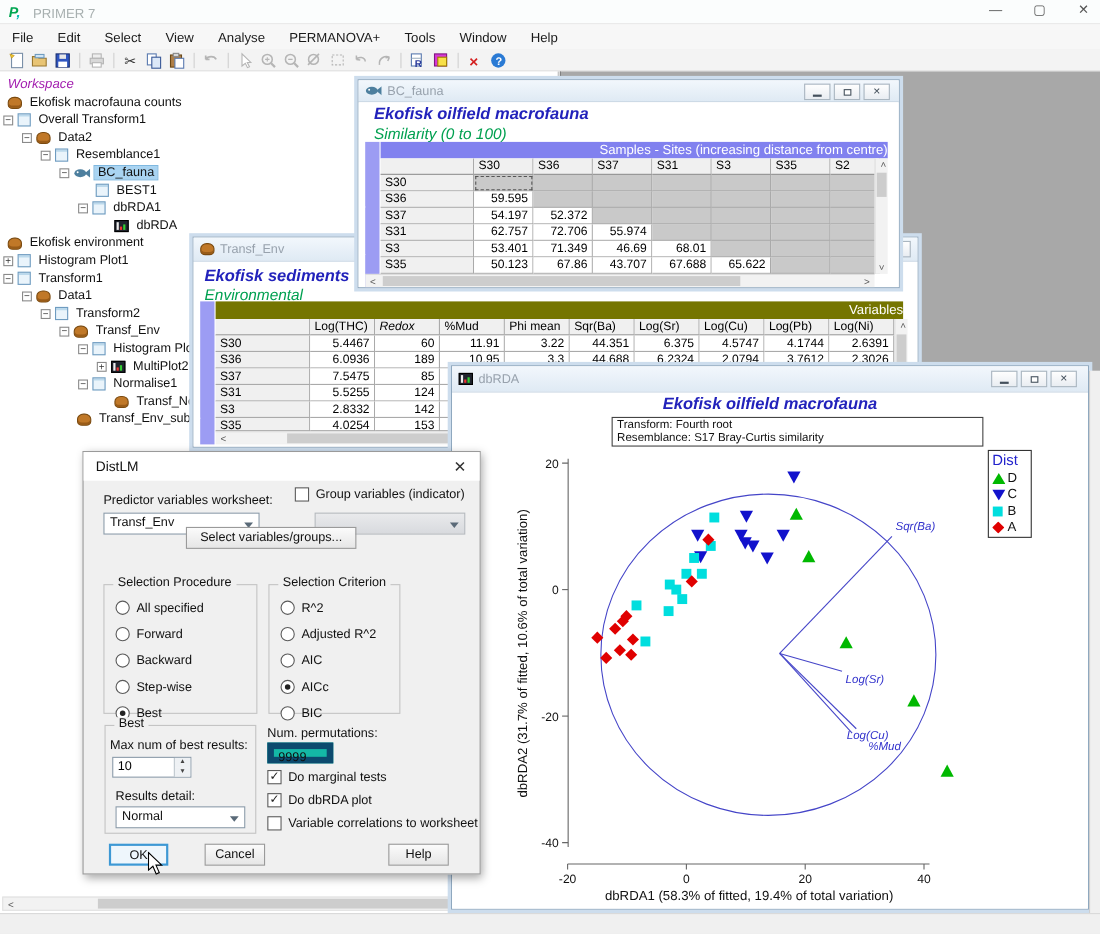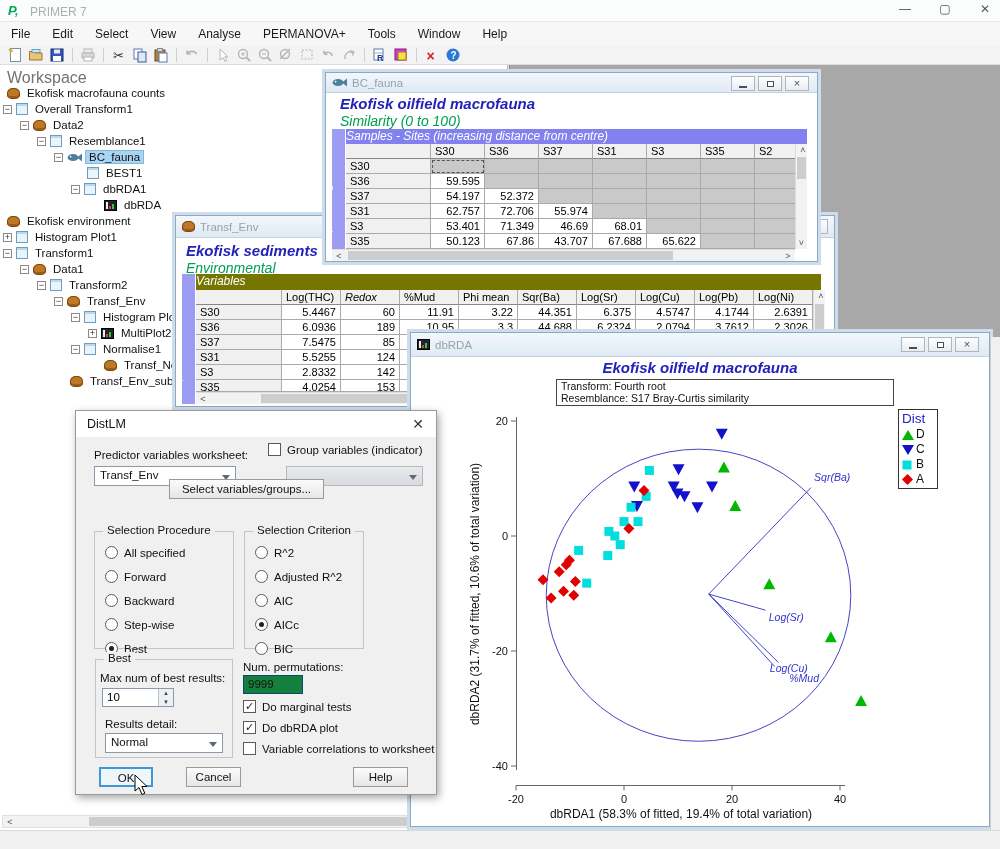--- a/index.html
+++ b/index.html
@@ -17,21 +17,21 @@
   #menubar { position:absolute; left:0; top:22px; width:1000px; height:23px; background:#f7f7f7; display:flex; align-items:center; }
   #menubar .mitem { padding:4px 11px; color:#1a1a1a; font-size:12px; }
 
   #toolbar { position:absolute; left:0; top:45px; width:1000px; height:20px; background:#f3f3f3; border-bottom:1px solid #dcdcdc; display:flex; align-items:center; padding-left:6px; gap:3px; }
   .tbtn { width:18px; height:17px; display:flex; align-items:center; justify-content:center; }
   .tbtn svg { display:block; }
   .tsep { width:1px; height:14px; background:#d0d0d0; margin:0 3px; }
 
   
   #workspace { position:absolute; left:0; top:65px; width:508px; height:765px; background:#fff; border-right:1px solid #b9b9b9; }
-  #ws-title { position:absolute; left:7px; top:4px; font-size:16px; color:#737373; }
+  #ws-title { position:absolute; left:7px; top:4px; font-size:12px; color:#a21caf;font-style:italic; }
   #tree { position:absolute; left:0; top:20px; width:100%; }
   .trow { position:relative; height:16px; display:flex; align-items:center; font-size:11.5px; color:#111; }
   .texp { width:9px; height:9px; border:1px solid #8a8a8a; background:#fff; font-size:9px; line-height:7px; text-align:center; color:#333; margin-right:4px; flex:0 0 9px; }
   .tlabel { padding:0 3px; white-space:nowrap; }
   .tlabel.sel { background:#a9d4f2; outline:1px solid #7fb8e0; }
   .ticon { margin-right:4px; display:inline-flex; }
   .icon-data { width:13px; height:11px; background:#c07828; border:1px solid #7a4a10; border-radius:45% 45% 35% 35%; box-shadow:inset 0 -2px 0 #9a5c18; }
   .icon-worksheet { width:12px; height:12px; background:#eaf4fb; border:1px solid #6f9cc0; box-shadow:inset 0 2px 0 #bcd9ec; }
   .icon-graph { width:13px; height:11px; background:#20242e; border:1px solid #000; display:flex; align-items:flex-end; gap:1px; padding:1px; }
   .icon-graph i { display:block; width:2px; background:#e33; }
@@ -52,21 +52,21 @@
   .cwin { position:absolute; background:#fff; border:1px solid #8fa8bf; box-shadow:0 0 0 3px #cddded; }
   .ctitle { position:absolute; left:0; top:0; width:100%; background:linear-gradient(#f2f7fc,#dfeaf4); border-bottom:1px solid #c2d2e0; display:flex; align-items:center; padding:0 6px; color:#98a2ad; font-size:11.5px; }
   .ctitle .ticon { margin-right:5px; }
   .cbtns { position:absolute; top:3px; display:flex; gap:3px; }
   .cbtn { width:24px; height:15px; background:linear-gradient(#fefefe,#e9edf2); border:1px solid #aab6c0; display:flex; align-items:center; justify-content:center; }
   .cbtn .g-min { width:8px; height:2px; background:#44505c; margin-top:7px; }
   .cbtn .g-res { width:7px; height:6px; border:1px solid #44505c; background:#fff; }
   .cbtn .g-close { color:#44505c; font-size:11px; line-height:11px; }
   .sheet-title1 { font-style:italic; font-weight:bold; color:#2222bb; font-size:15px; }
   .sheet-title2 { font-style:italic; color:#00a050; font-size:14px; }
-  .band { position:absolute; color:#fff; font-size:12px; text-align:left; overflow:hidden;font-style:italic; }
+  .band { position:absolute; color:#fff; font-size:12px; text-align:right; overflow:hidden; }
   .band.purple { background:#8181ef; }
   .band.olive { background:#757500; }
   .sideband { position:absolute; background:#9c9cf3; color:#fff; font-size:10px; overflow:hidden; }
   .sideband span { position:absolute; left:1px; bottom:2px; transform-origin:0 100%; transform:rotate(-90deg); white-space:nowrap; }
 
   .grid { position:absolute; }
   .grow { display:flex; }
   .gcell { border-right:1px solid #aaa; border-bottom:1px solid #aaa; font-size:11px; padding:1px 4px 0 4px; overflow:hidden; white-space:nowrap; background:#fff; }
   .gcell.head { background:#f0f0f0; border-bottom:1px solid #888; }
   .gcell.rowhead { background:#f0f0f0; }
@@ -99,21 +99,21 @@
   .combo .carr { position:absolute; right:5px; top:8px; width:0; height:0; border-left:4px solid transparent; border-right:4px solid transparent; border-top:5px solid #5a6a78; }
   .combo.disabled { background:linear-gradient(#e9eaec,#d8dade); border-color:#b5b9be; }
   .dbutton { position:absolute; height:20px; background:linear-gradient(#fbfbfb,#e6e6e6); border:1px solid #9a9a9a; font-size:11.5px; color:#111; text-align:center; padding-top:3px; }
   .dbutton.focused { border:2px solid #3d98d4; background:#eef6fc; }
   .groupbox { position:absolute; border:1px solid #c4c4c4; }
   .groupbox .gtitle { position:absolute; left:8px; top:-8px; background:#f0f0f0; padding:0 4px; font-size:11.5px; color:#111; }
   .radio-row, .check-row { position:absolute; display:flex; align-items:center; gap:6px; font-size:11.5px; color:#111; }
   .rdot { width:13px; height:13px; border:1px solid #5a5a5a; border-radius:50%; background:#fff; position:relative; flex:0 0 13px; }
   .rdot.on:after { content:""; position:absolute; left:3px; top:3px; width:5px; height:5px; border-radius:50%; background:#222; }
   .cbox { width:13px; height:13px; border:1px solid #5a5a5a; background:#fff; font-size:11px; line-height:11px; text-align:center; color:#222; flex:0 0 13px; }
-  .tinput { position:absolute; background:#15803d; border:1px solid #0c4a6e; font-size:11.5px; padding:2px 4px 0 4px; height:19px; color:#111; }
+  .tinput { position:absolute; background:#14b8a6; border:6px solid #0c4a6e; font-size:11.5px; padding:2px 4px 0 4px; height:19px; color:#111; }
   .spinner { position:absolute; width:72px; height:19px; background:#fff; border:1px solid #8a9aa8; font-size:11.5px; padding:2px 4px 0 4px; }
   .spinner .sbtns { position:absolute; right:0; top:0; width:15px; height:100%; border-left:1px solid #b8c2ca; display:flex; flex-direction:column; }
   .spinner .sbtns i { flex:1; font-style:normal; font-size:6px; line-height:8px; text-align:center; color:#444; background:#eef1f4; }
 
   #cursor { position:absolute; left:134px; top:774px; z-index:60; }
 </style>
 </head>
 <body>
 
 <div id="titlebar">

